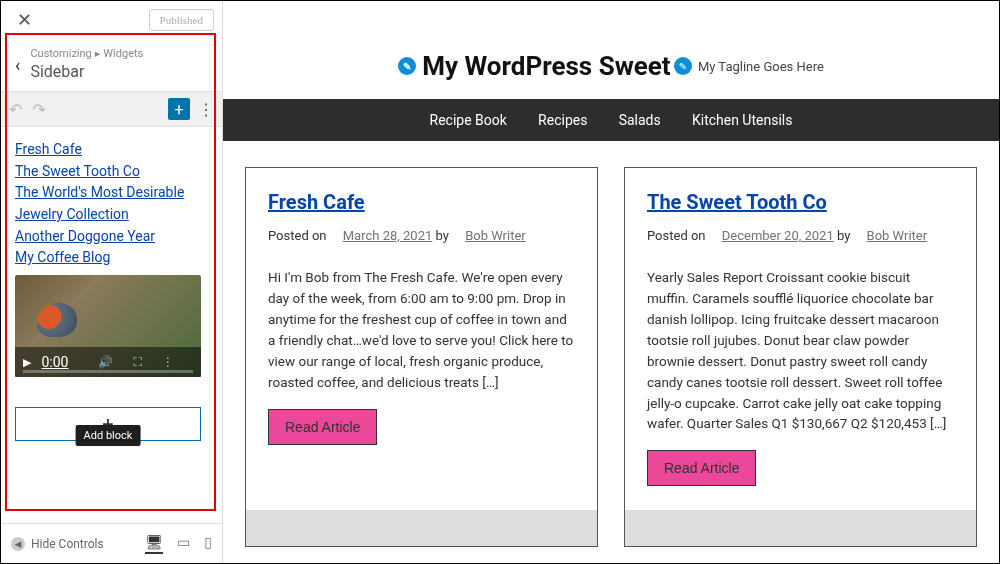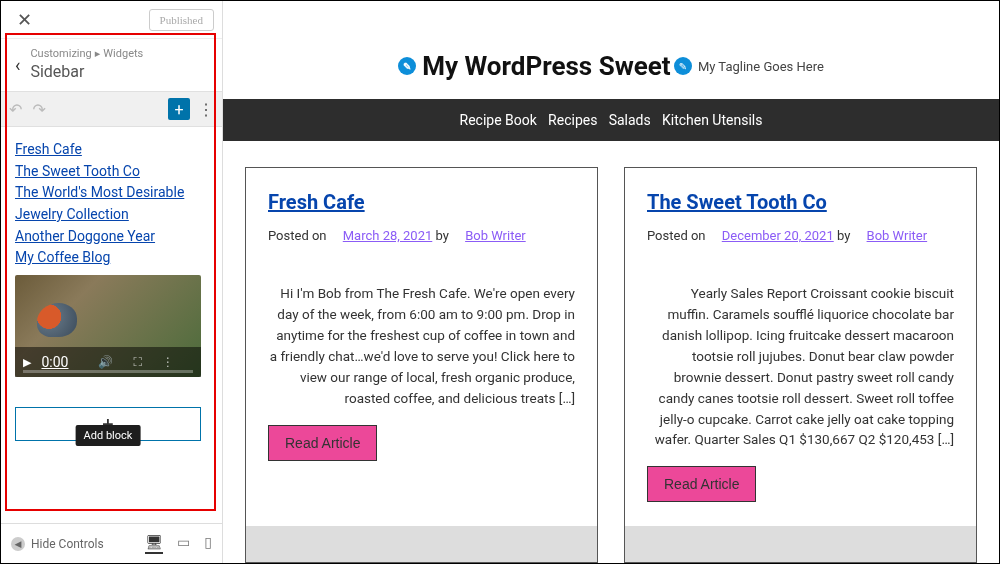--- a/index.html
+++ b/index.html
@@ -52,28 +52,28 @@
 .device-icons .active { color: #333; border-bottom: 2px solid #333; padding-bottom: 2px; }
 
 
 .preview { flex: 1; background: #fff; overflow: auto; }
 .site-header { text-align: center; padding: 26px 0 18px 0; }
 .site-title { font-size: 26px; font-weight: 700; color: #111; display: inline-flex; align-items: center; gap: 6px; }
 .edit-icon { width: 18px; height: 18px; border-radius: 50%; background: #0d8ed9; color: #fff; display: inline-flex; align-items: center; justify-content: center; font-size: 10px; }
 .tagline { margin-top: 30px; font-size: 13px; color: #444; display: inline-flex; align-items: center; gap: 6px; }
 
 .nav-bar { background: #2d2d2d; padding: 13px 0; text-align: center; }
-.nav-bar a { color: #fff; text-decoration: none; margin: 0 4px; font-size: 14px; }
+.nav-bar a { color: #fff; text-decoration: none; margin: 0 14px; font-size: 14px; }
 
 .posts-row { display: flex; gap: 26px; padding: 26px 22px; }
 .post-card { flex: 1; border: 1px solid #555; padding: 22px 22px 60px 22px; position: relative; }
 .post-title { color: #0645ad; font-size: 20px; font-weight: 700; text-decoration: underline; }
 .post-meta { margin-top: 14px; font-size: 13px; color: #333; }
-.post-meta a { color: #8b5cf6; text-decoration: underline; padding-left: 13px; }
-.post-body { margin-top: 40px; font-size: 13.5px; color: #333; line-height: 1.55; text-align: right; }
+.post-meta a { color: #737373; text-decoration: underline; padding-left: 13px; }
+.post-body { margin-top: 24px; font-size: 13.5px; color: #333; line-height: 1.55; }
 .read-btn { margin-top: 16px; display: inline-block; border: 1px solid #333; padding: 9px 16px; font-size: 14px; color: #333; background: #ec4899; cursor: pointer; }
 .card-footer-bg { position: absolute; left: 0; right: 0; bottom: 0; height: 36px; background: #ddd; }
 </style>
 </head>
 <body>
 
 <div class="customizer-panel">
   <div class="red-box"></div>
 
   <div class="top-bar">

